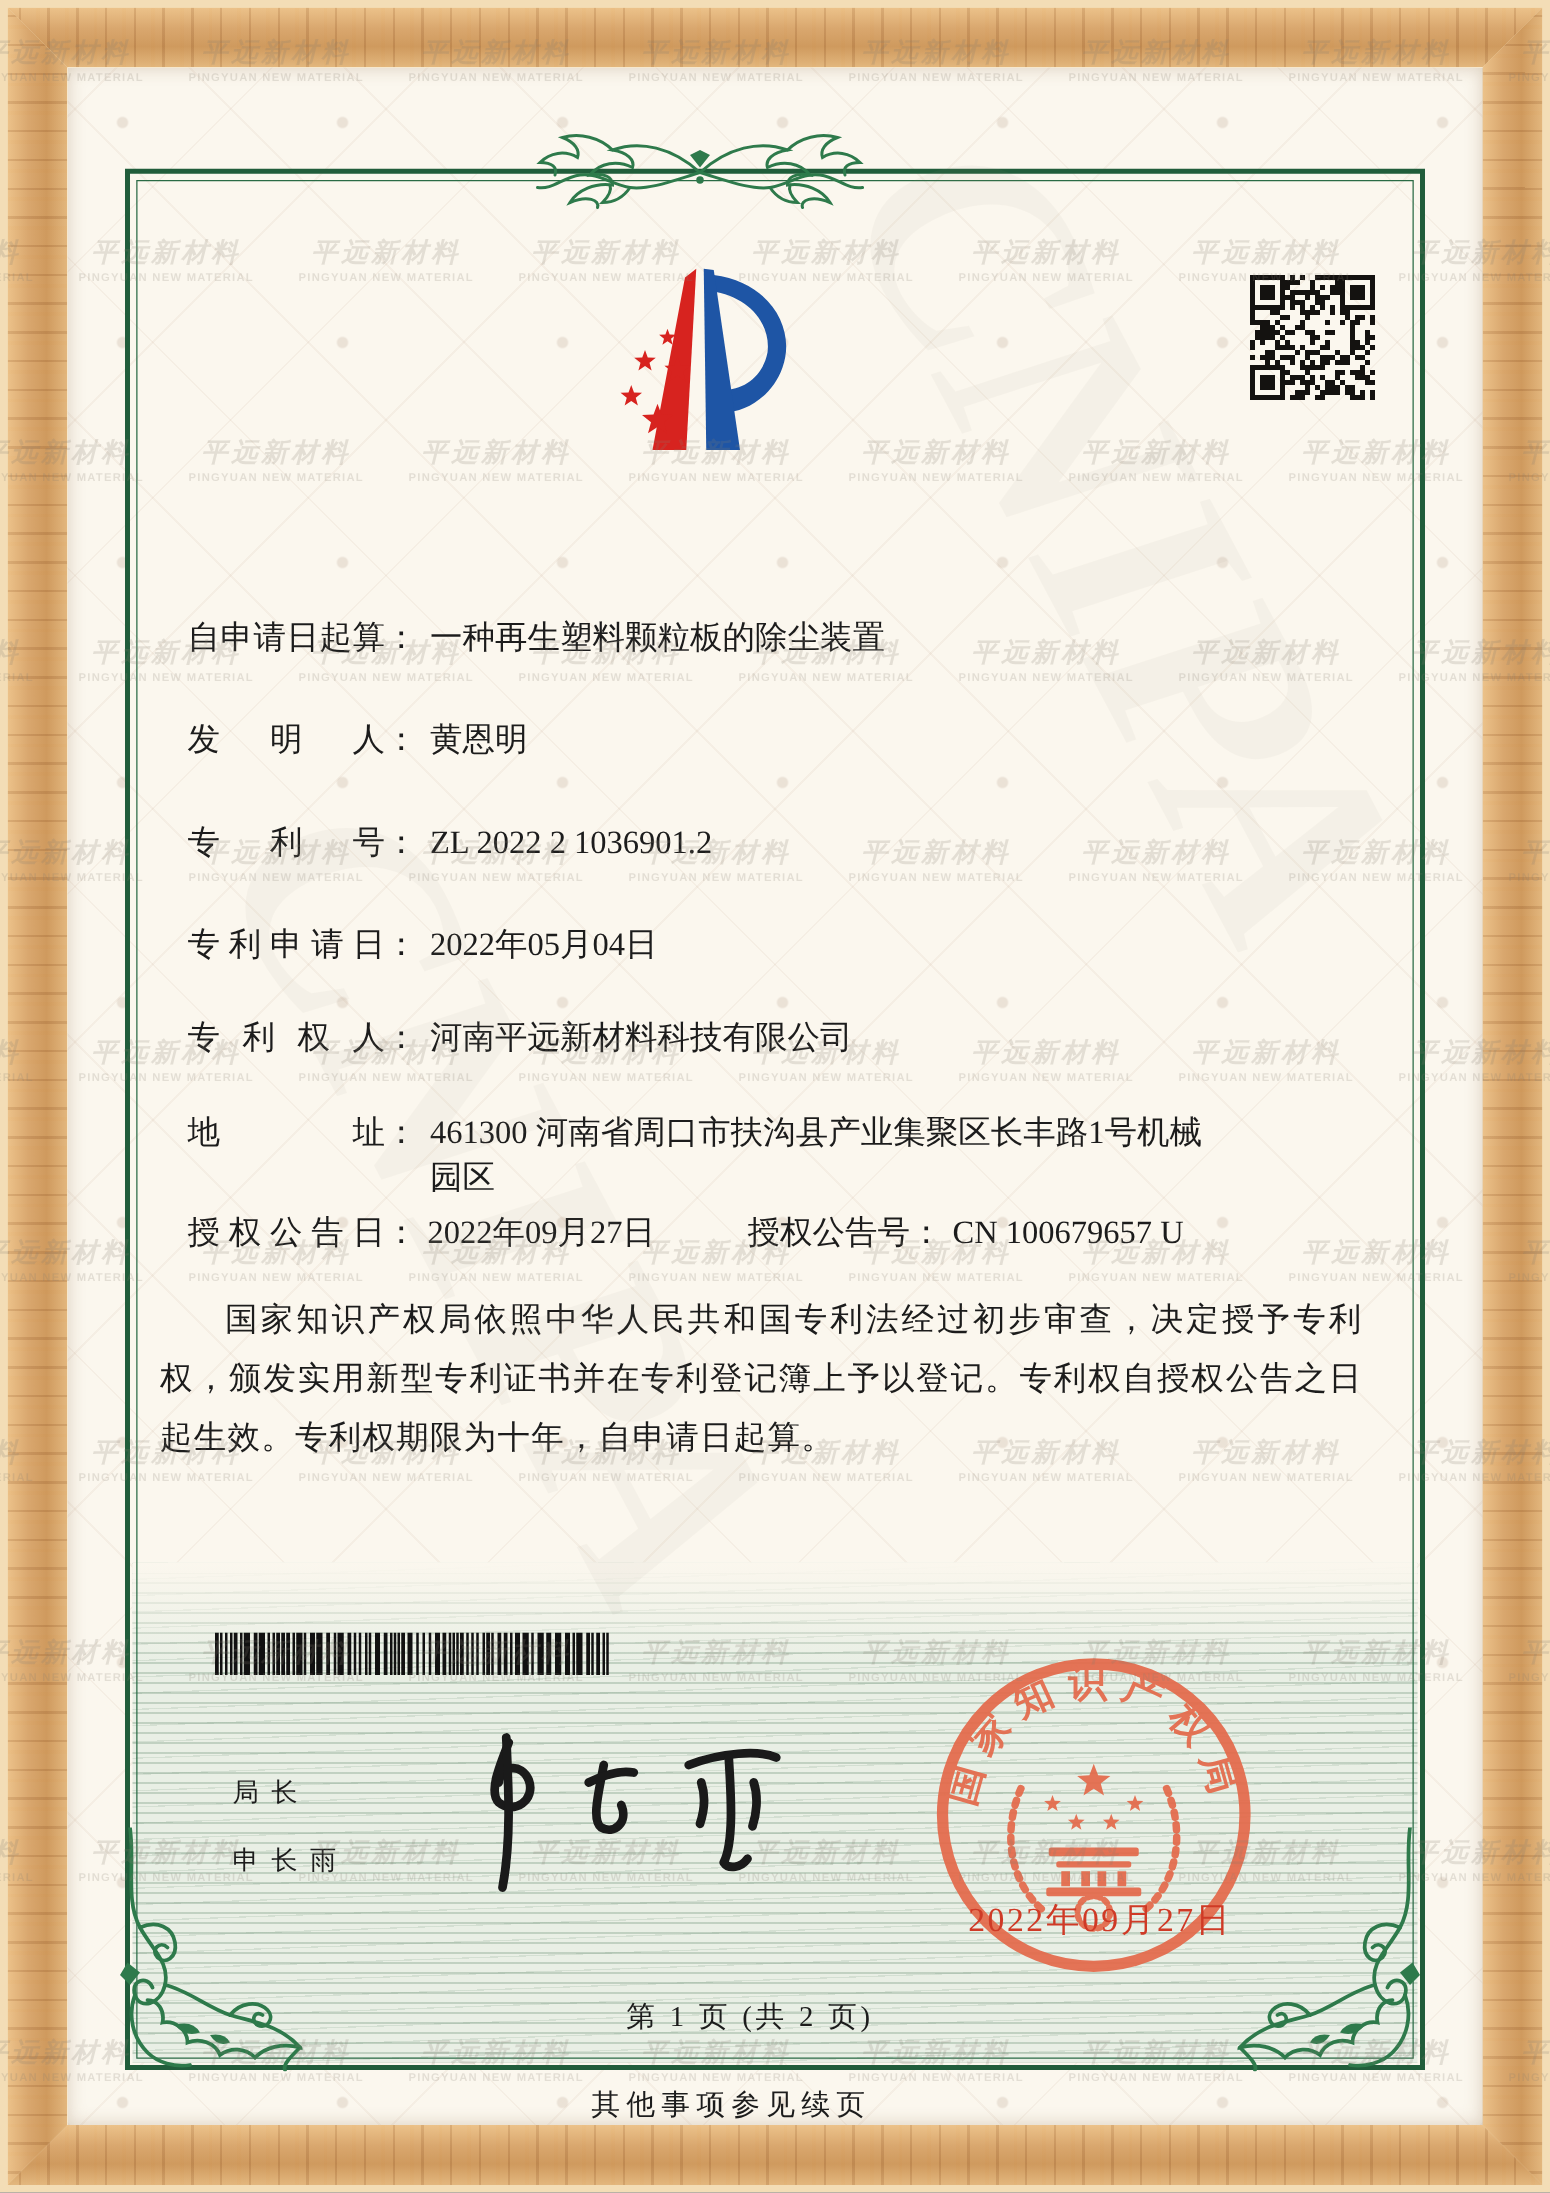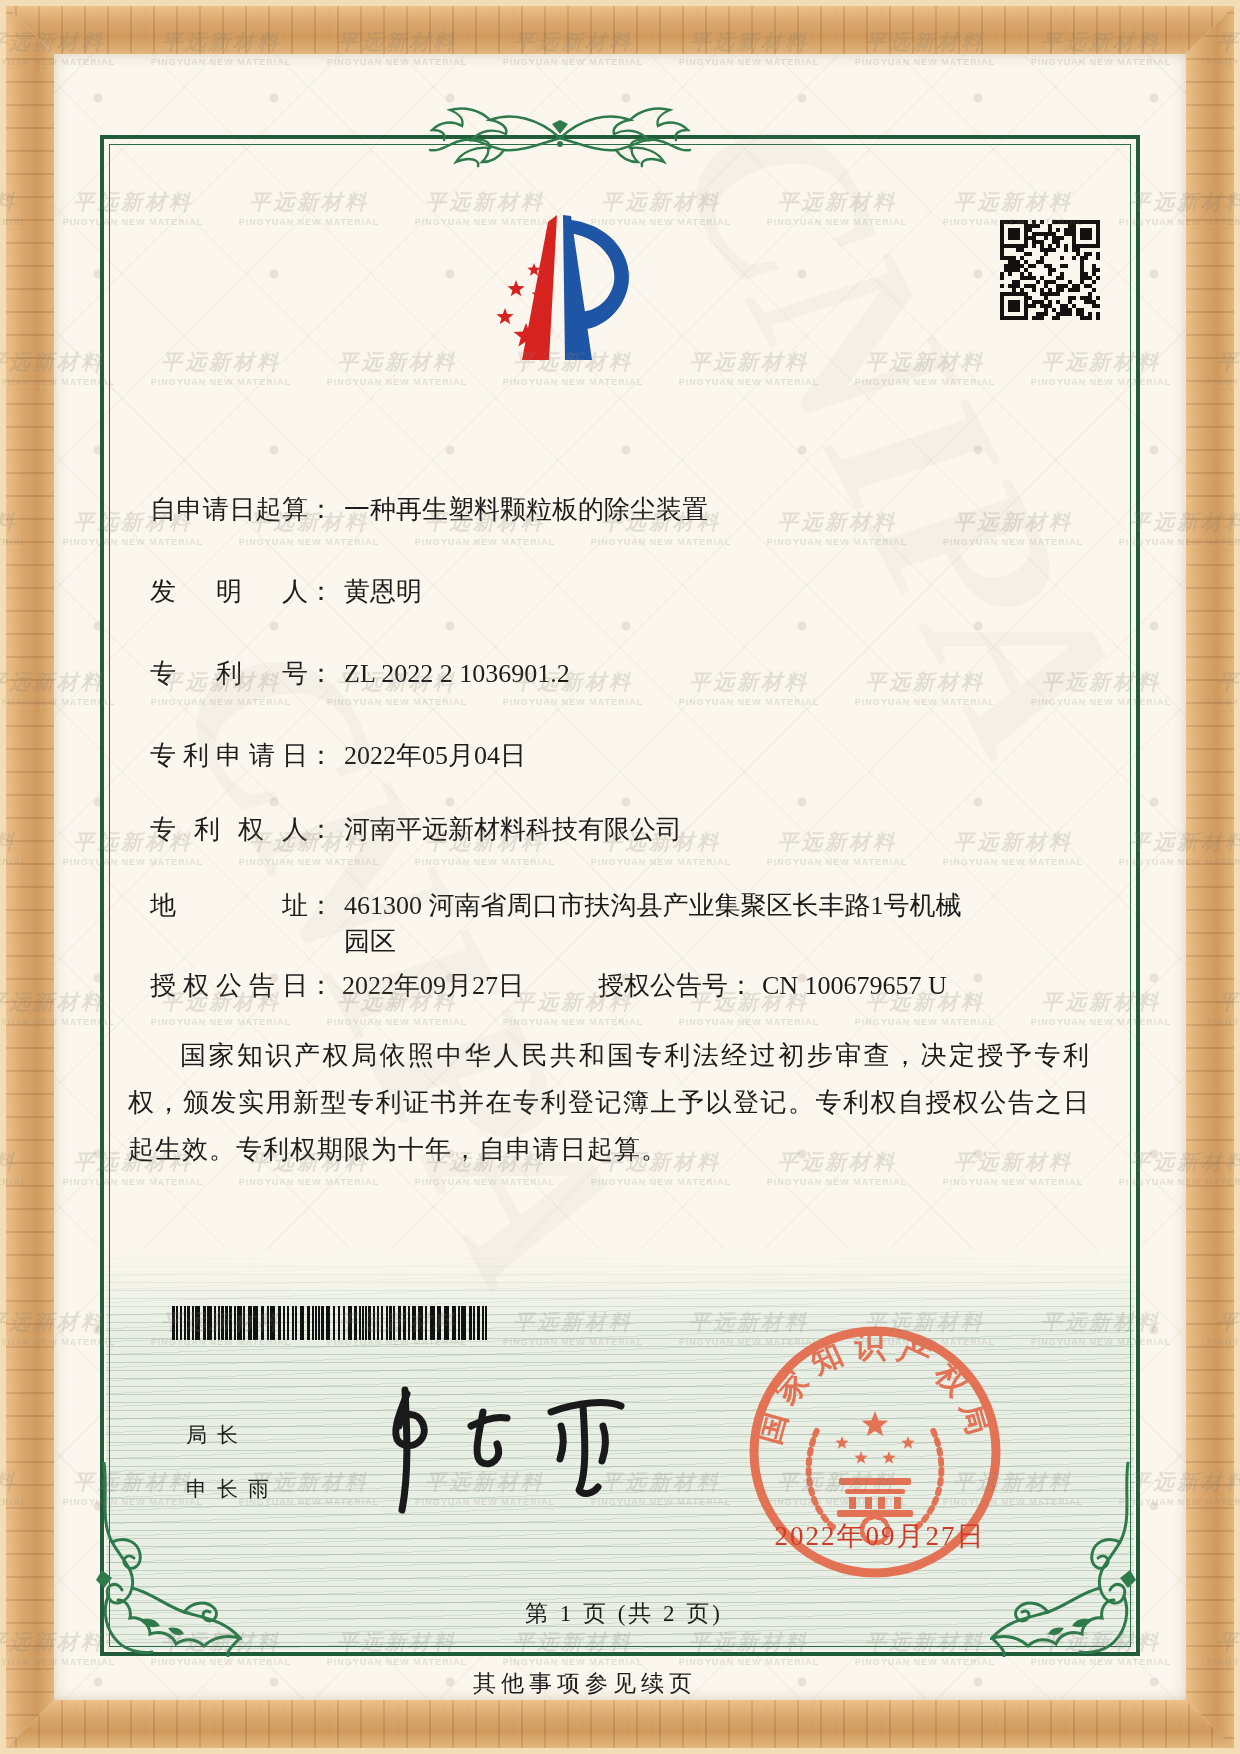--- a/index.html
+++ b/index.html
@@ -53,21 +53,21 @@
   .grantrow{display:flex;line-height:36px;}
   .grantrow .right{margin-left:74px;}
   .paras{left:128px;top:1032px;width:962px;font-size:26px;line-height:47px;text-align:justify;z-index:5;}
   .paras p{margin:0;text-indent:2em;letter-spacing:1px;}
   .barcode{left:172px;top:1306px;z-index:5;}
   .signer{left:186px;top:1408px;font-family:"Liberation Sans","DejaVu Sans",sans-serif;
           font-size:21px;letter-spacing:10px;line-height:54px;z-index:6;}
   .signature{left:355px;top:1382px;z-index:6;}
   .seal{left:745px;top:1322px;width:260px;height:260px;z-index:6;opacity:.92;}
   .sealdate{left:730px;top:1518px;width:300px;text-align:center;font-size:27px;color:#cf3a26;letter-spacing:2px;z-index:7;}
-  .pagefooter{left:100px;top:1598px;width:1000px;text-align:center;font-size:23px;letter-spacing:3px;z-index:6;padding-left:24px;}
+  .pagefooter{left:100px;top:1598px;width:1000px;text-align:center;font-size:23px;letter-spacing:3px;z-index:6;}
   .contnote{left:100px;top:1668px;width:970px;text-align:center;font-size:23px;letter-spacing:5px;z-index:6;}
   
   .wmlayer{position:absolute;inset:0;z-index:9;pointer-events:none;overflow:hidden;}
   .wm{position:absolute;width:170px;text-align:center;color:#857d70;opacity:.20;
       font-family:"Liberation Sans","DejaVu Sans",sans-serif;}
   .wm .wm1{font-size:21px;font-weight:bold;letter-spacing:3px;font-style:italic;}
   .wm .wm2{font-size:9px;font-weight:bold;letter-spacing:1px;margin-top:1px;}
   .bigwm{position:absolute;font-size:230px;font-style:italic;font-weight:bold;color:#9a8f80;opacity:.06;
          z-index:8;pointer-events:none;font-family:"Liberation Serif","DejaVu Serif",serif;white-space:nowrap;}
 </style>

